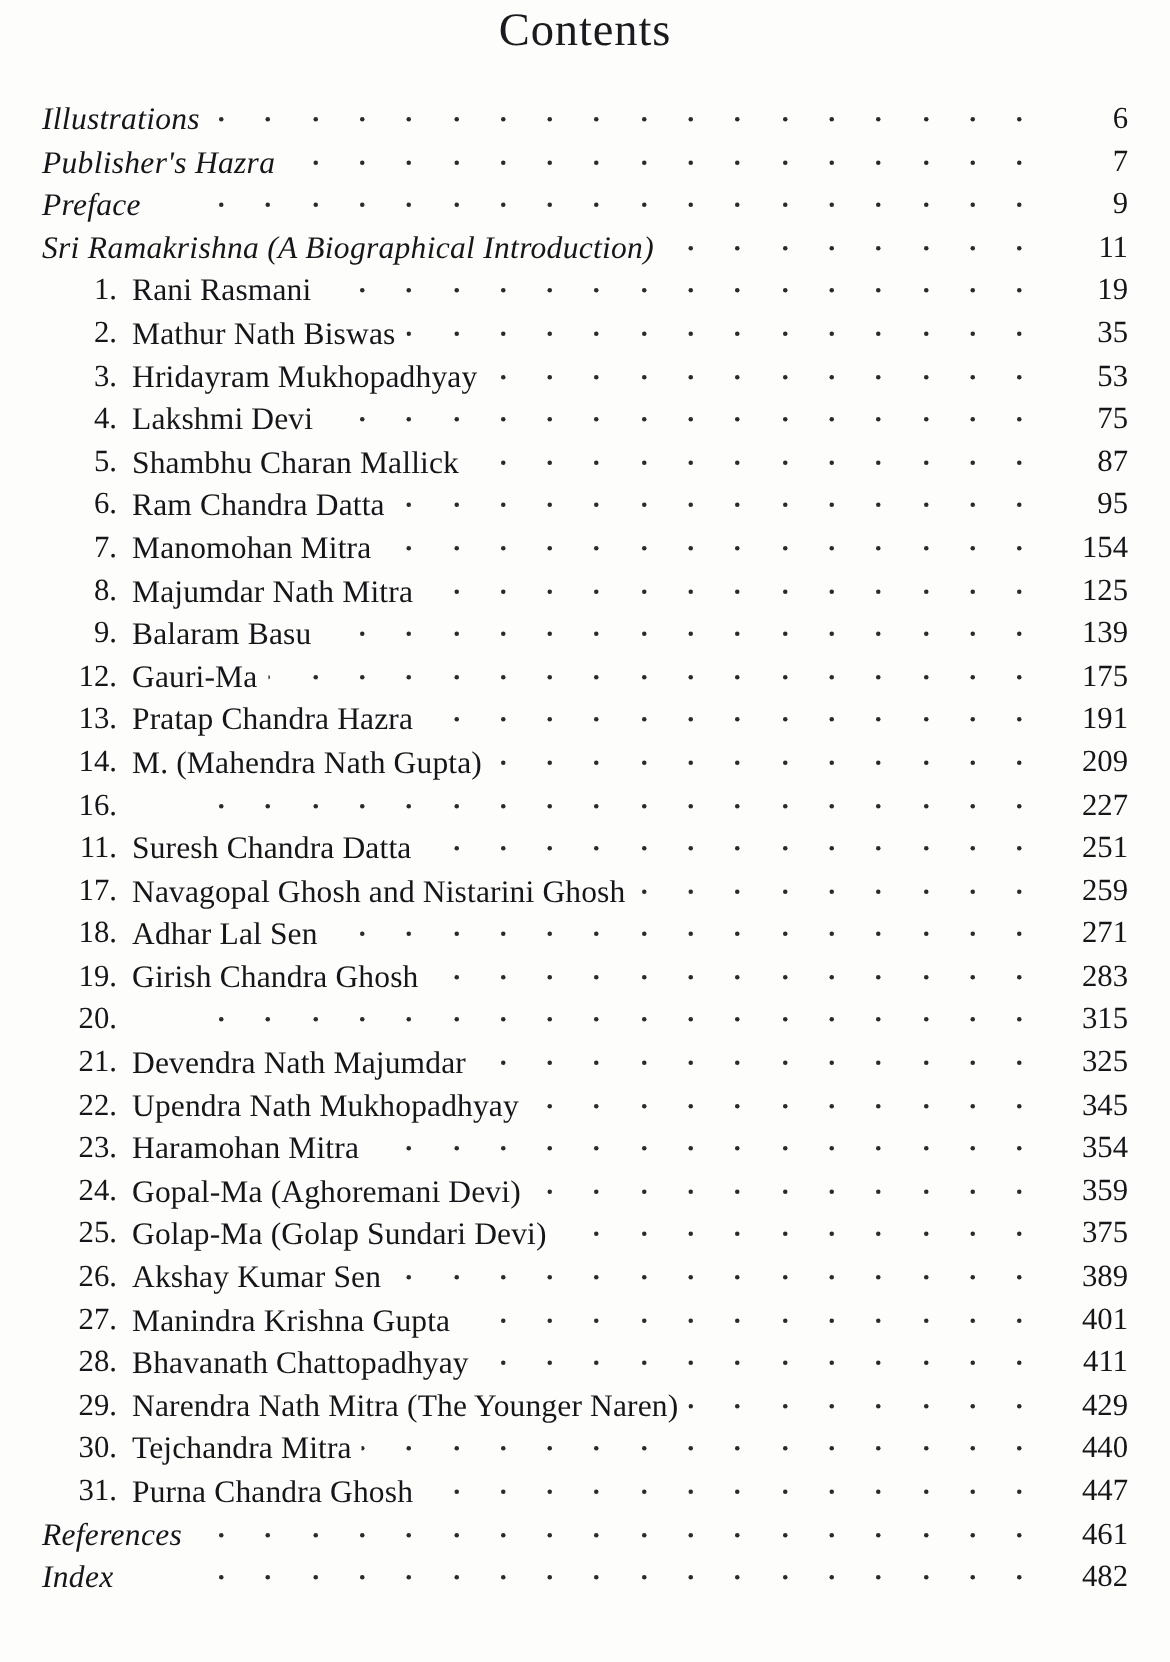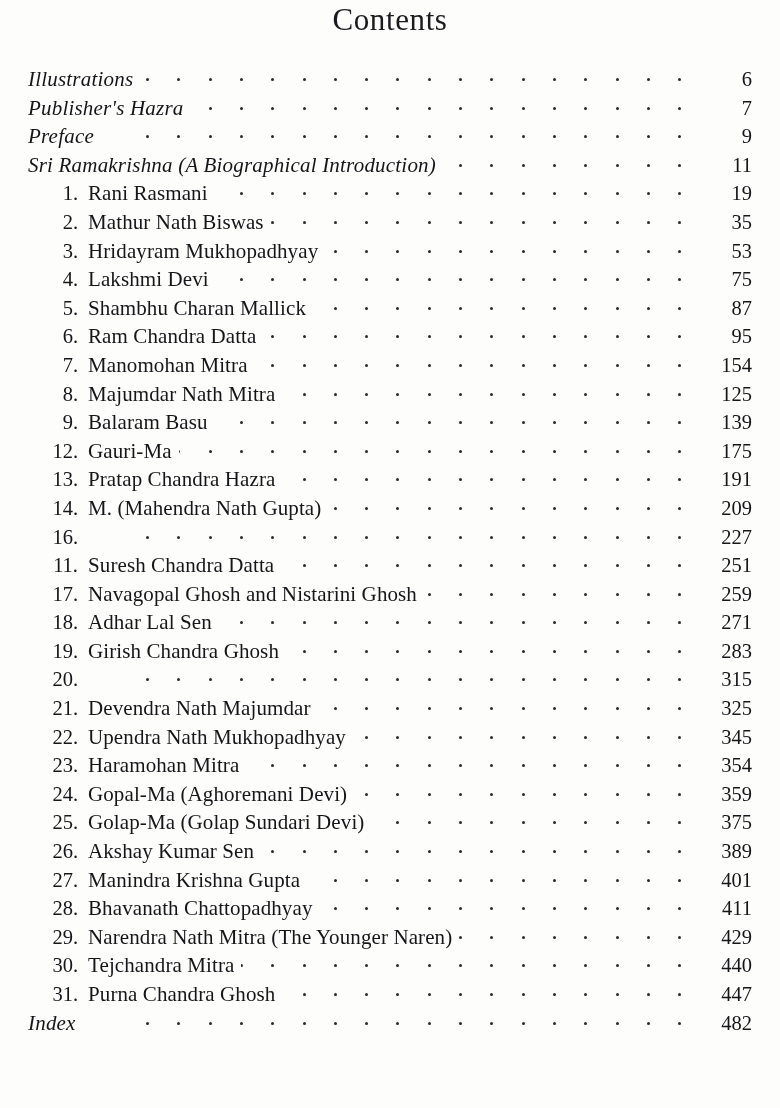--- a/index.html
+++ b/index.html
@@ -994,16 +994,41 @@
         <i style="left: 459px;"></i>
         <i style="left: 490.3px;"></i>
         <i style="left: 521.6px;"></i>
         <i style="left: 552.9px;"></i>
         <i style="left: 584.2px;"></i>
         <i style="left: 615.5px;"></i>
         <i style="left: 646.8px;"></i>
         <i style="left: 678.1px;"></i>
         <i style="left: 709.4px;"></i>
       </div>
+      <span class="label">References</span>
+      <span class="page">461</span>
+    </div>
+    <div class="toc-row row-front">
+      <div class="dot-grid">
+        <i style="left: 146px;"></i>
+        <i style="left: 177.3px;"></i>
+        <i style="left: 208.6px;"></i>
+        <i style="left: 239.9px;"></i>
+        <i style="left: 271.2px;"></i>
+        <i style="left: 302.5px;"></i>
+        <i style="left: 333.8px;"></i>
+        <i style="left: 365.1px;"></i>
+        <i style="left: 396.4px;"></i>
+        <i style="left: 427.7px;"></i>
+        <i style="left: 459px;"></i>
+        <i style="left: 490.3px;"></i>
+        <i style="left: 521.6px;"></i>
+        <i style="left: 552.9px;"></i>
+        <i style="left: 584.2px;"></i>
+        <i style="left: 615.5px;"></i>
+        <i style="left: 646.8px;"></i>
+        <i style="left: 678.1px;"></i>
+        <i style="left: 709.4px;"></i>
+      </div>
       <span class="label">Index</span>
       <span class="page">482</span>
     </div>
   </div>
 
 </body></html>

